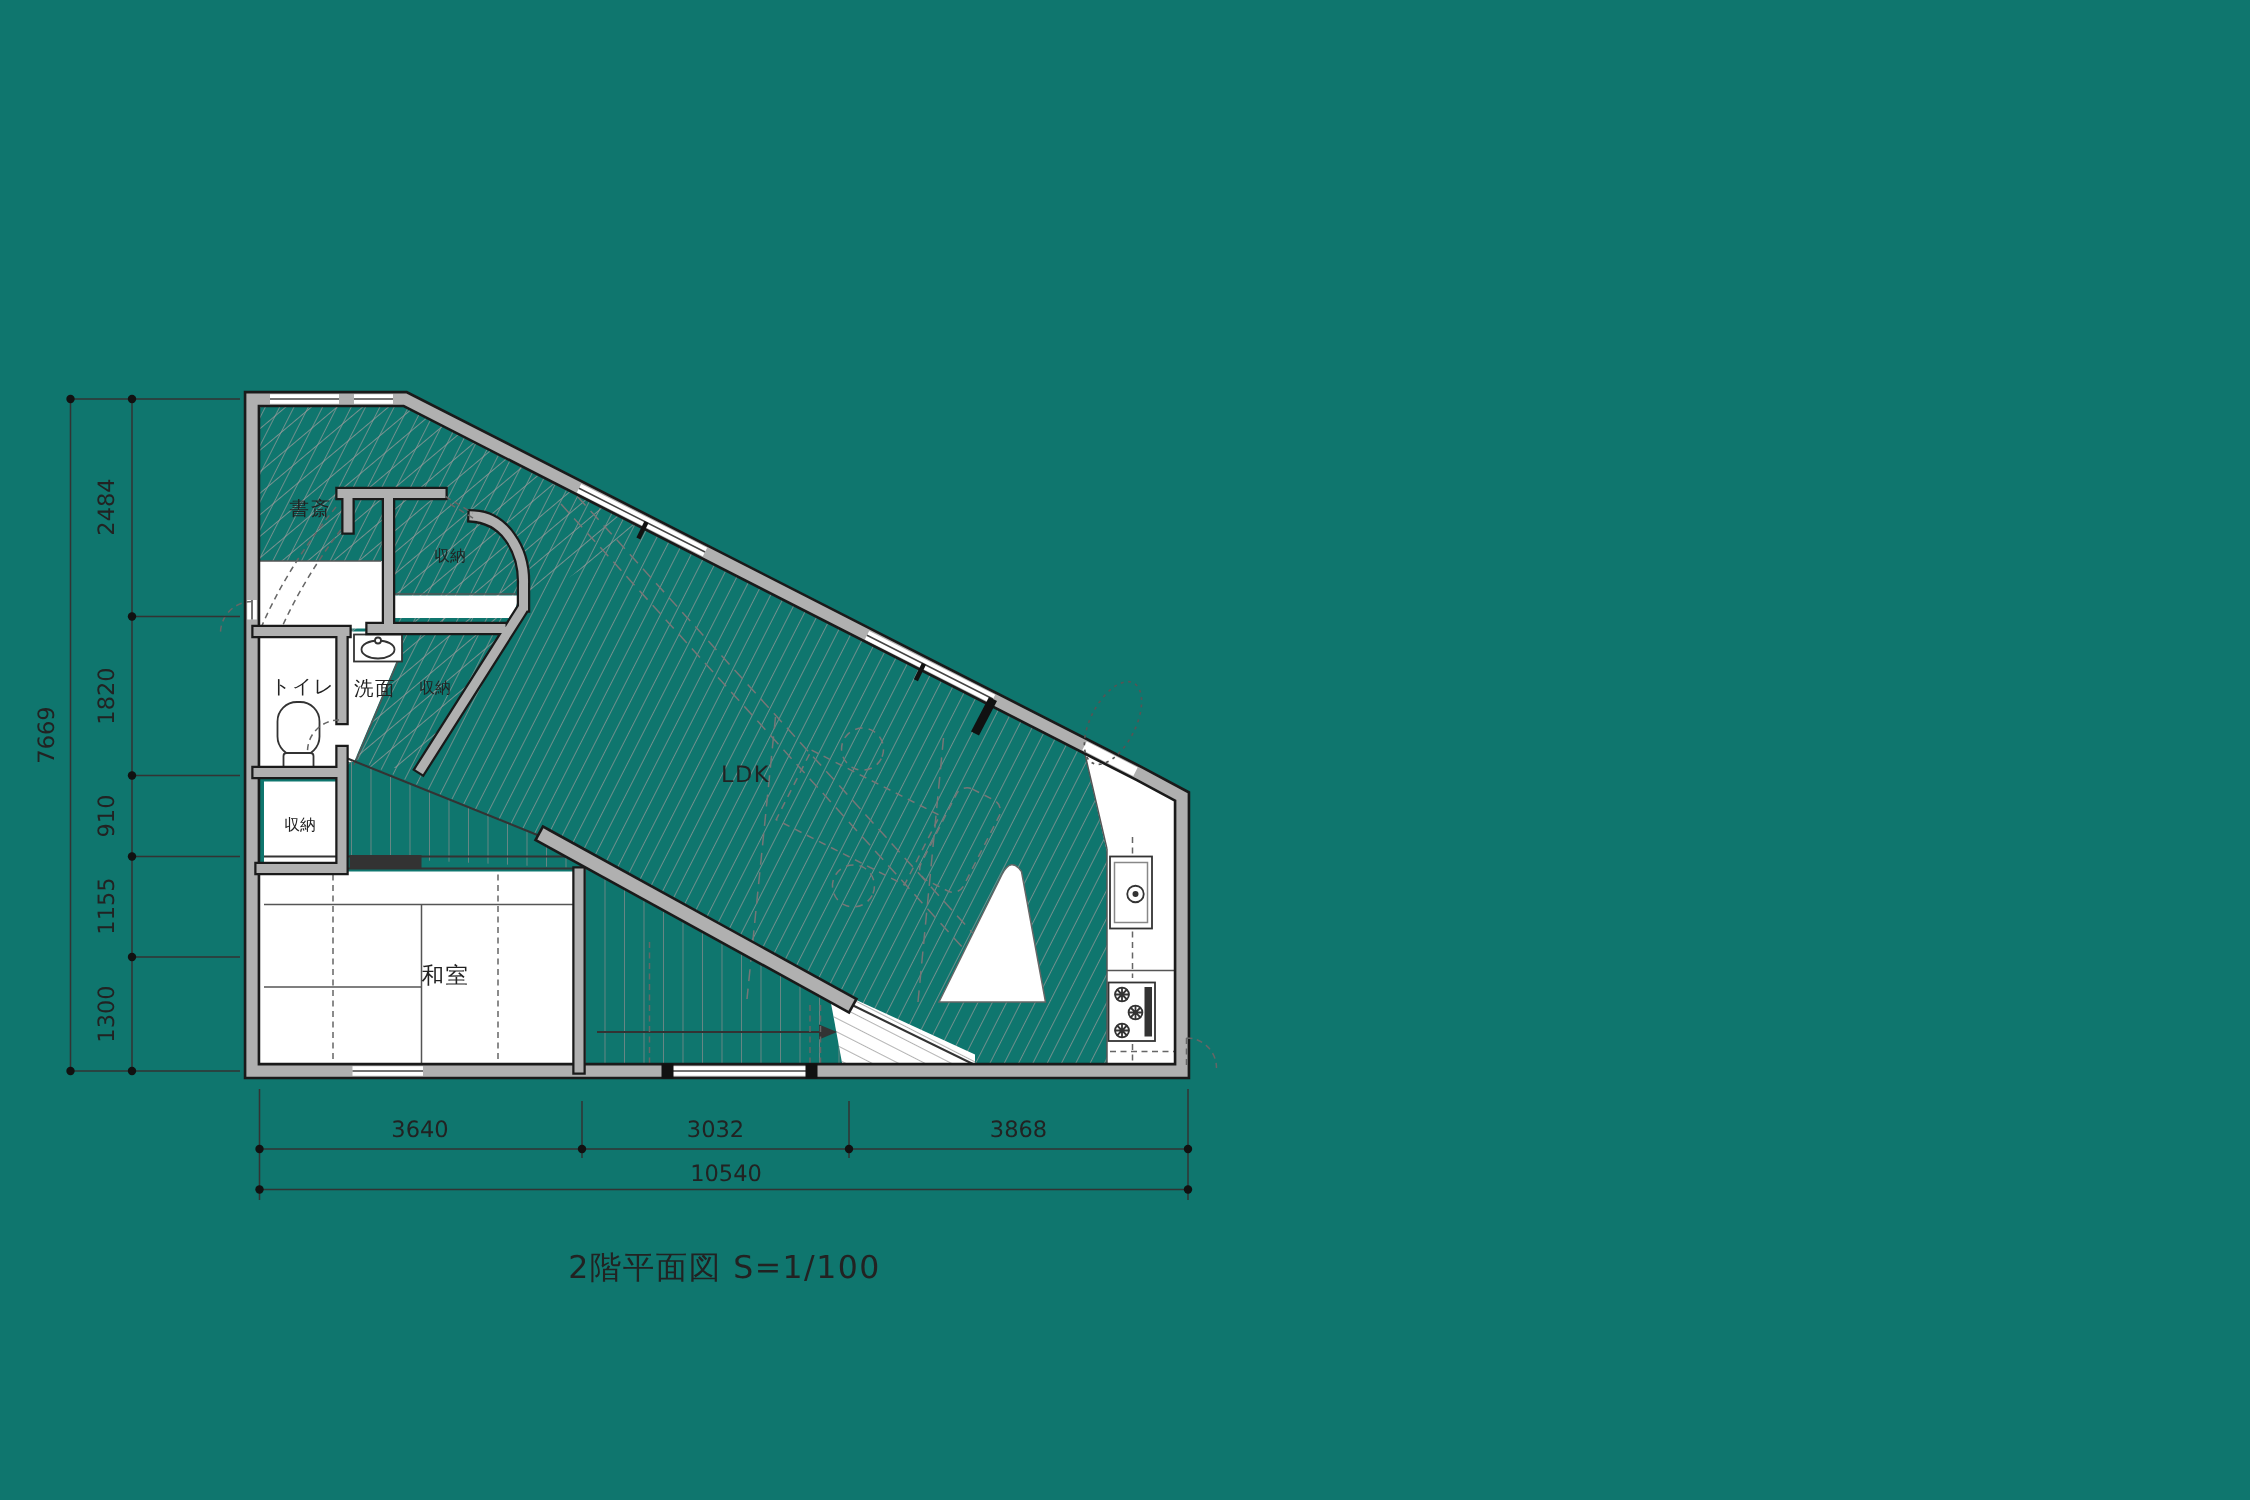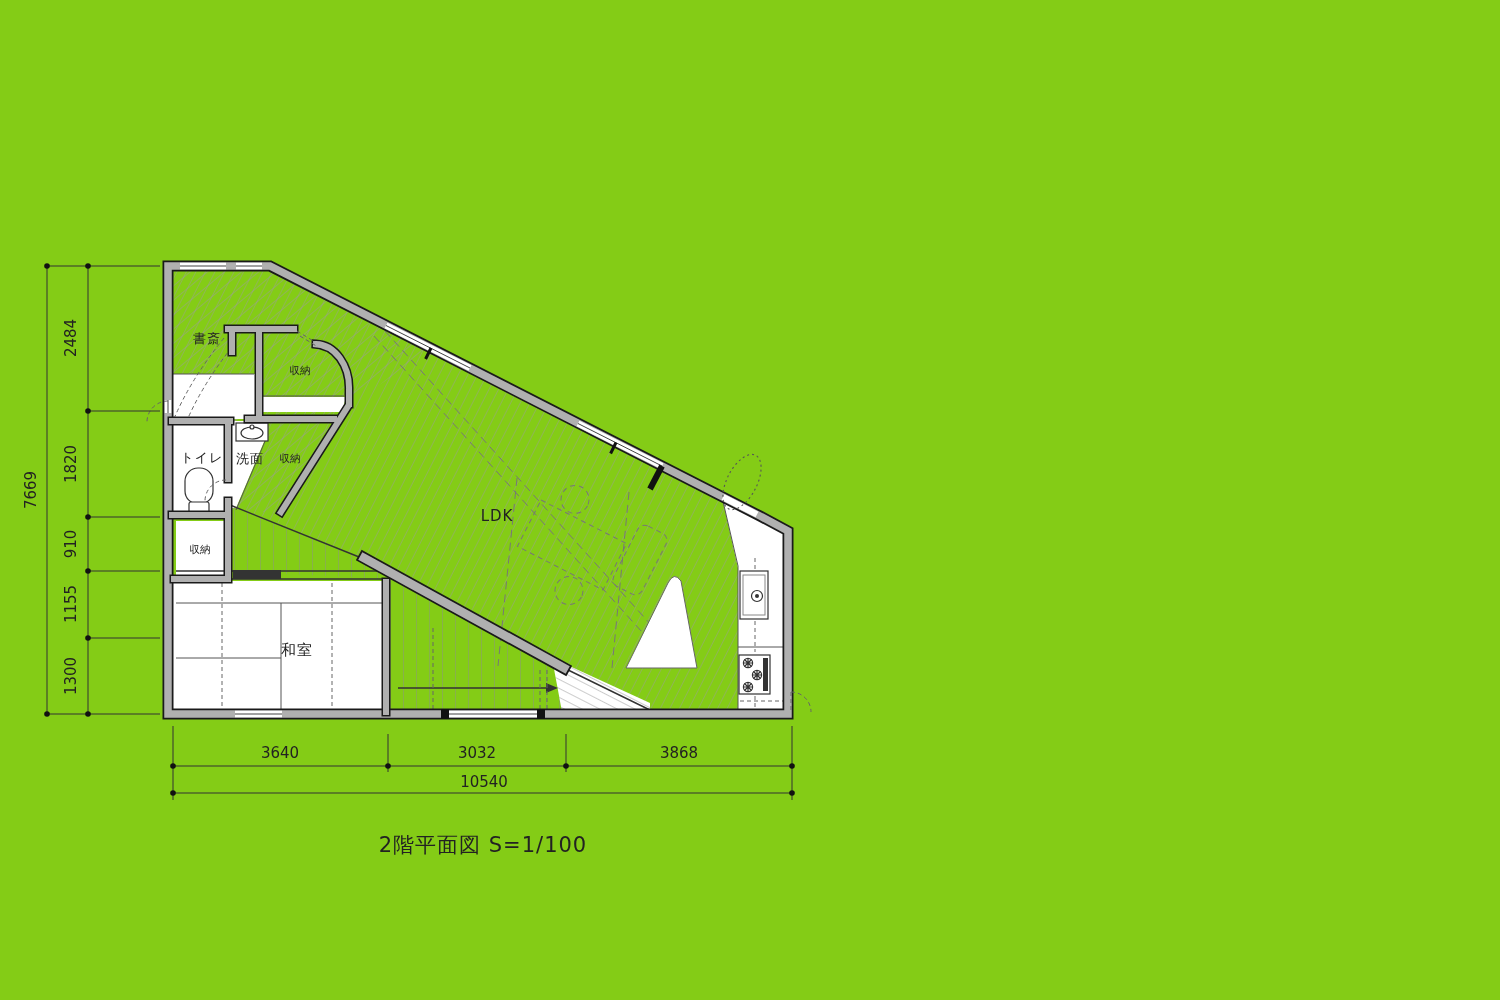--- a/index.html
+++ b/index.html
@@ -1,16 +1,16 @@
 <!DOCTYPE html>
 <html><head>
 <meta charset="utf-8">
 <style>
   html,body{margin:0;padding:0;background:#fff;}
-  .stage{position:relative;width:1500px;height:1000px;background:#84cc16;overflow:hidden;
+  .stage{position:relative;width:1500px;height:1000px;background:#0f766e;overflow:hidden;
          font-family:"DejaVu Sans","Liberation Sans",sans-serif;}
   svg{position:absolute;left:0;top:0;}
   text{fill:#222;}
   .room-label{font-size:13px;letter-spacing:1px;}
   .room-label.big{font-size:15px;letter-spacing:1px;}
   .room-label.small{font-size:10.5px;letter-spacing:0px;}
   .dim-label{font-size:15px;}
   .title-label{font-size:21px;letter-spacing:1px;}
   .wall-bk{stroke:#1a1a1a;fill:none;stroke-linecap:square;}
   .wall-gr{stroke:#b0b0b0;fill:none;stroke-linecap:square;}

